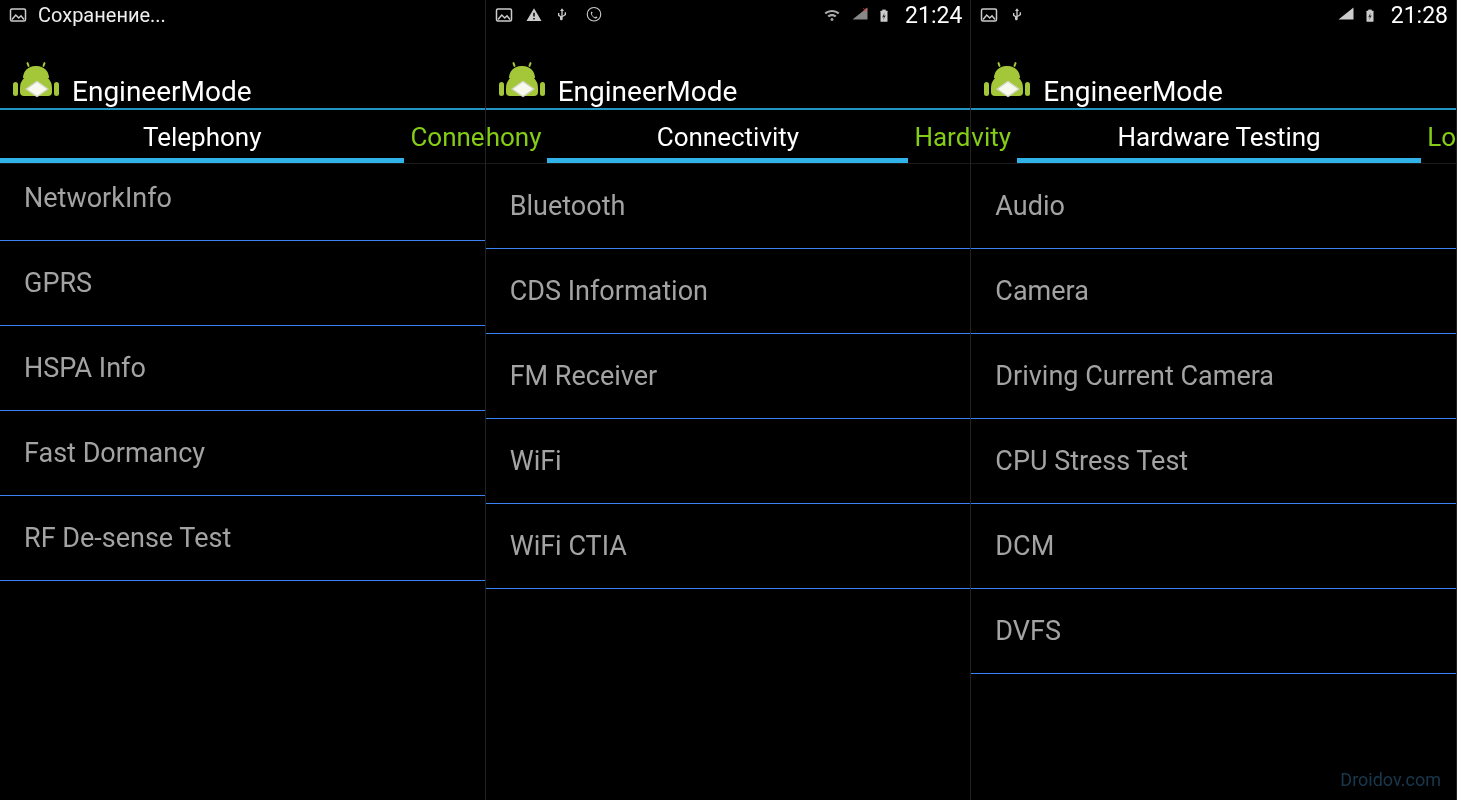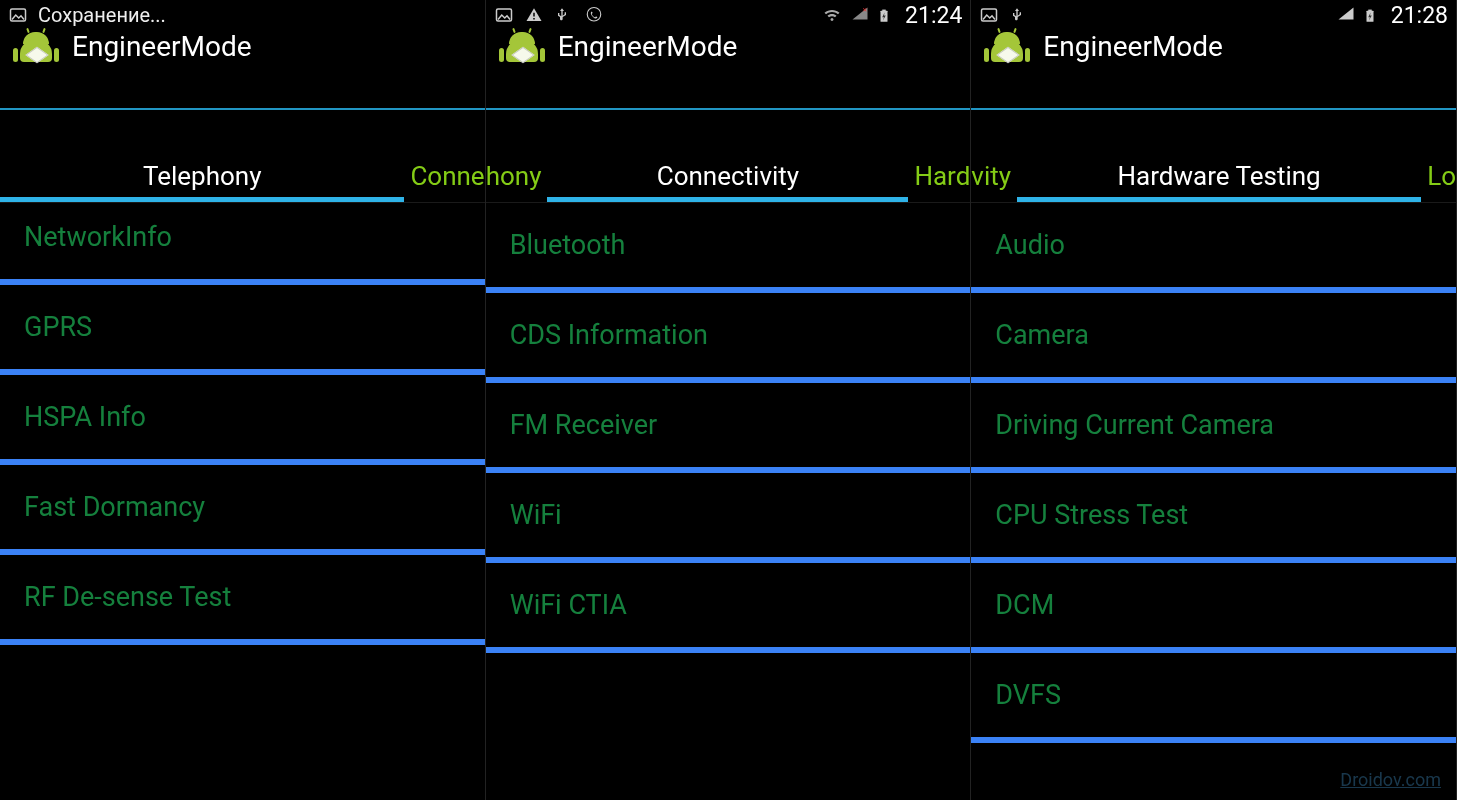--- a/index.html
+++ b/index.html
@@ -32,40 +32,39 @@
       color: #ccc;
     }
     .status-left { display: flex; align-items: center; gap: 10px; }
     .status-right { margin-left: auto; display: flex; align-items: center; gap: 8px; }
     .status-text { font-size: 20px; color: #eee; }
     .clock { font-size: 23px; color: #fff; }
     .app-header {
       height: 80px;
       background: #000;
       display: flex;
-      align-items: flex-start;
+      align-items: flex-end;
       padding: 0 14px;
       border-bottom: 2px solid #2196c3;
     }
     .app-title {
       font-size: 28px;
       color: #fff;
       margin-left: 14px;
       font-weight: 400;
     }
     .tab-bar {
       height: 54px;
       background: #000;
       display: flex;
       align-items: stretch;
       border-bottom: 1px solid #1a1a1a;
       position: relative;
       font-size: 26px;
       overflow: hidden;
-      margin-top: 39px;
     }
     .tab {
       display: flex;
       align-items: center;
       justify-content: center;
       color: #84cc16;
       padding: 0 18px;
       white-space: nowrap;
       position: relative;
       cursor: pointer;
@@ -83,22 +82,22 @@
     .tab.center { flex: 1; }
     .tab.edge-left { flex: 0 0 auto; padding-left: 0; padding-right: 6px; }
     .tab.edge-right { flex: 0 0 auto; padding-left: 6px; padding-right: 0; }
     .list {
       flex: 1;
       overflow: hidden;
     }
     .list-item {
       padding: 26px 24px;
       font-size: 27px;
-      color: #15803d;
-      border-bottom: 6px solid #3b82f6;
+      color: #a3a3a3;
+      border-bottom: 1px solid #3b82f6;
       cursor: pointer;
       white-space: nowrap;
     }
     .phone-1 .list-item:first-child { padding-top: 18px; }
     .android-logo {
       width: 44px; height: 44px;
       position: relative;
     }
     .android-body {
       position: absolute;
@@ -142,21 +141,20 @@
     .icon { width: 20px; height: 18px; display:inline-block; }
     svg { display: block; }
     .watermark {
       position: absolute;
       right: 16px;
       bottom: 10px;
       color: #2a5d7f;
       font-size: 18px;
       opacity: 0.6;
       pointer-events: none;
-      text-decoration: underline;
     }
   </style>
 </head>
 <body>
 
 <div class="phone phone-1">
   <div class="status-bar">
     <div class="status-left">
       <span class="icon">
         <svg viewBox="0 0 24 24" width="20" height="18">

